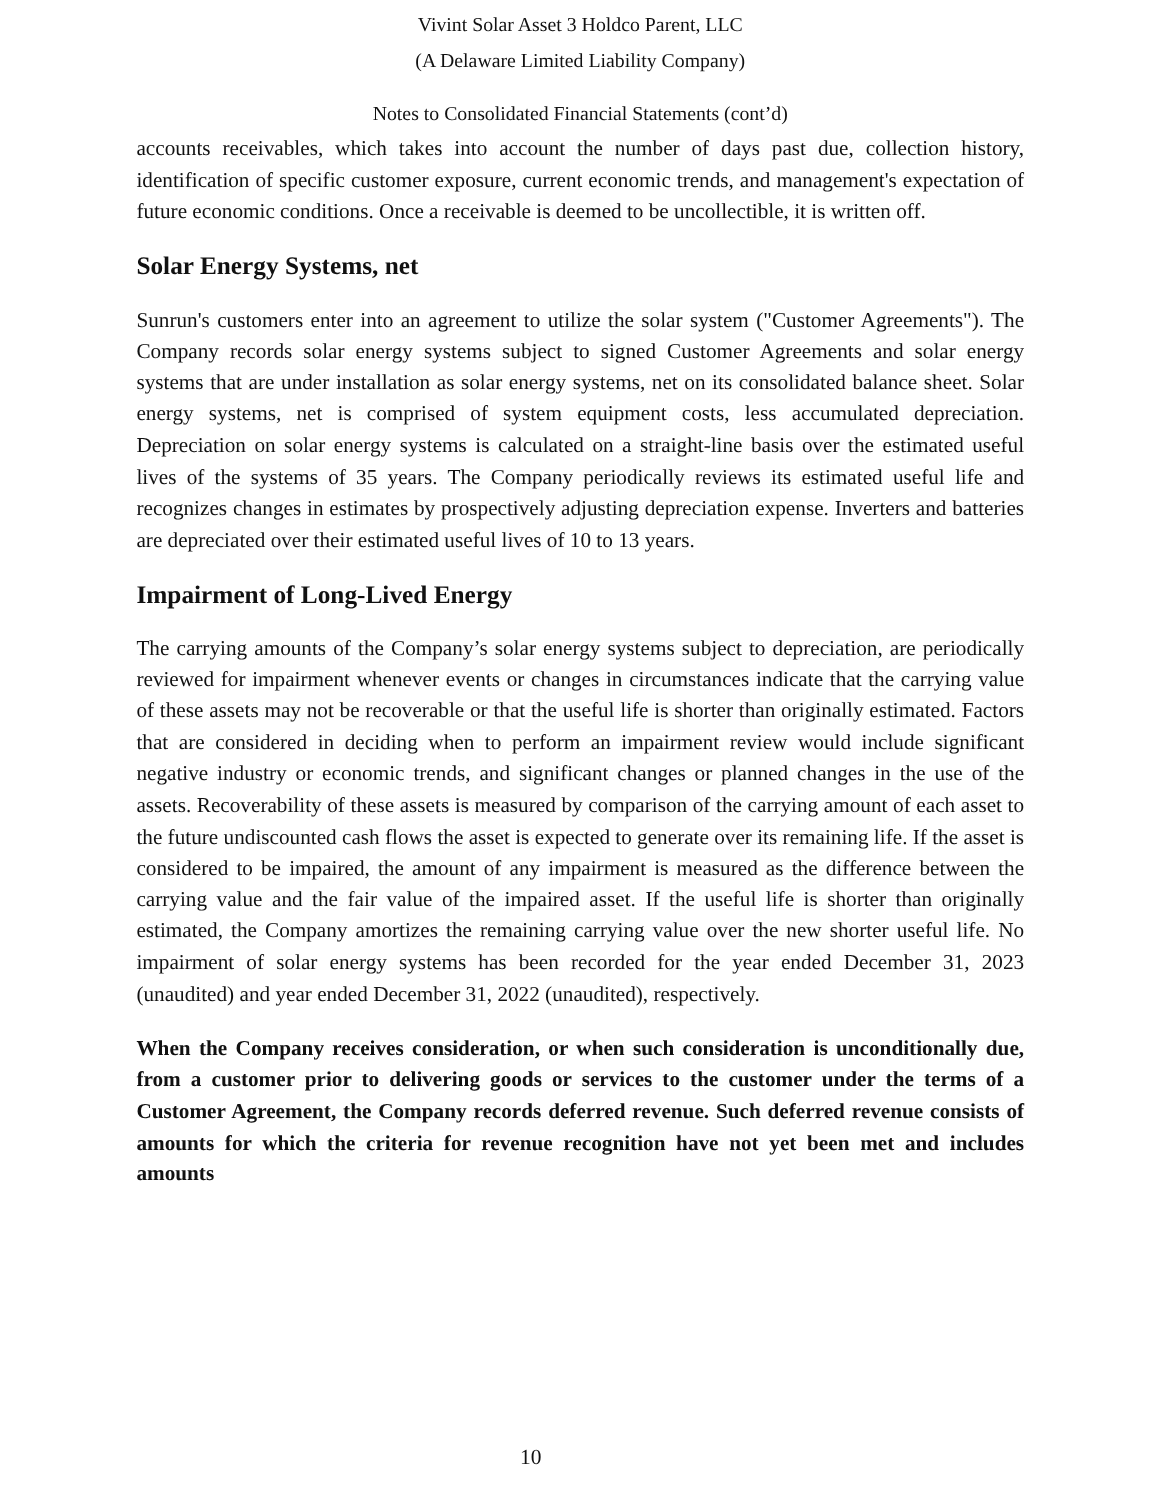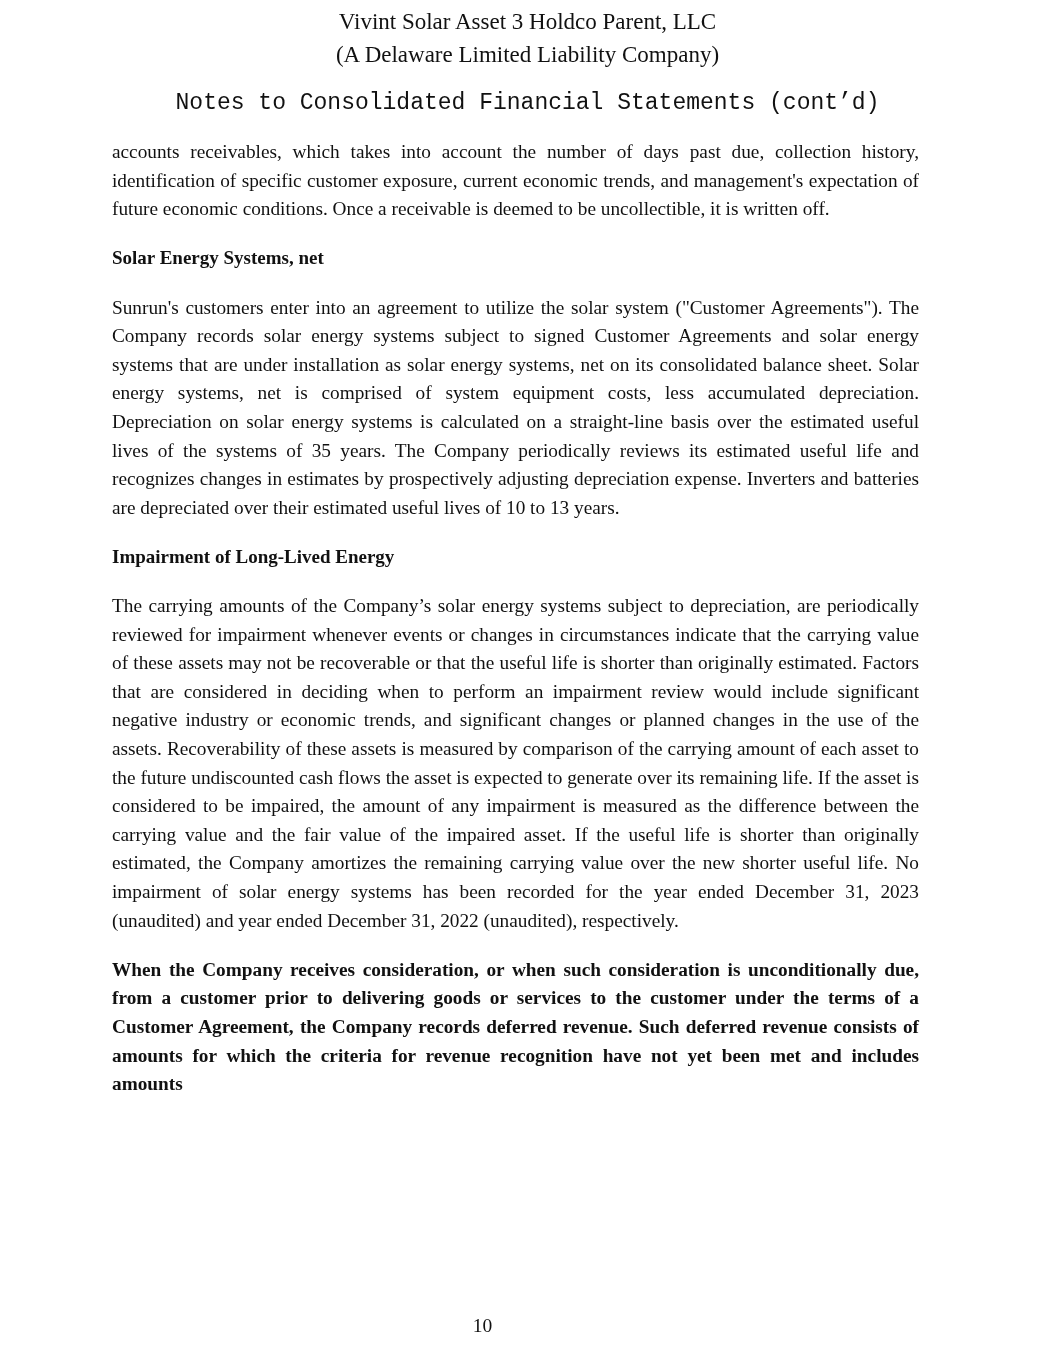--- a/index.html
+++ b/index.html
@@ -13,43 +13,42 @@
       position: relative;
       overflow: hidden;
       font-family: "Liberation Serif", "DejaVu Serif", serif;
       color: #111111;
     }
     .header {
       position: absolute;
       left: 0;
       width: 1055px;
       text-align: center;
-      font-size: 23px;
+      font-size: 18px;
       line-height: 30px;
     }
     .h1 { top: 7px; }
     .h2 { top: 40px; }
-    .h3 { top: 88px; font-family: Liberation Mono, monospace; }
+    .h3 { top: 88px; }
     .content {
       position: absolute;
-      left: 112px;
+      left: 124px;
       top: 122px;
       width: 807px;
       font-size: 19.3px;
       line-height: 28.6px;
-      margin-top: 16px;
     }
     .content p {
       margin: 0 0 20.6px 0;
       text-align: justify;
       text-align-last: left;
     }
     .content h3 {
       margin: 0 0 20.6px 0;
-      font-size: 19px;
+      font-size: 23px;
       line-height: 28.6px;
       font-weight: bold;
     }
     .page-number {
       position: absolute;
       left: 0;
       width: 965px;
       top: 1312px;
       text-align: center;
       font-size: 19.5px;

